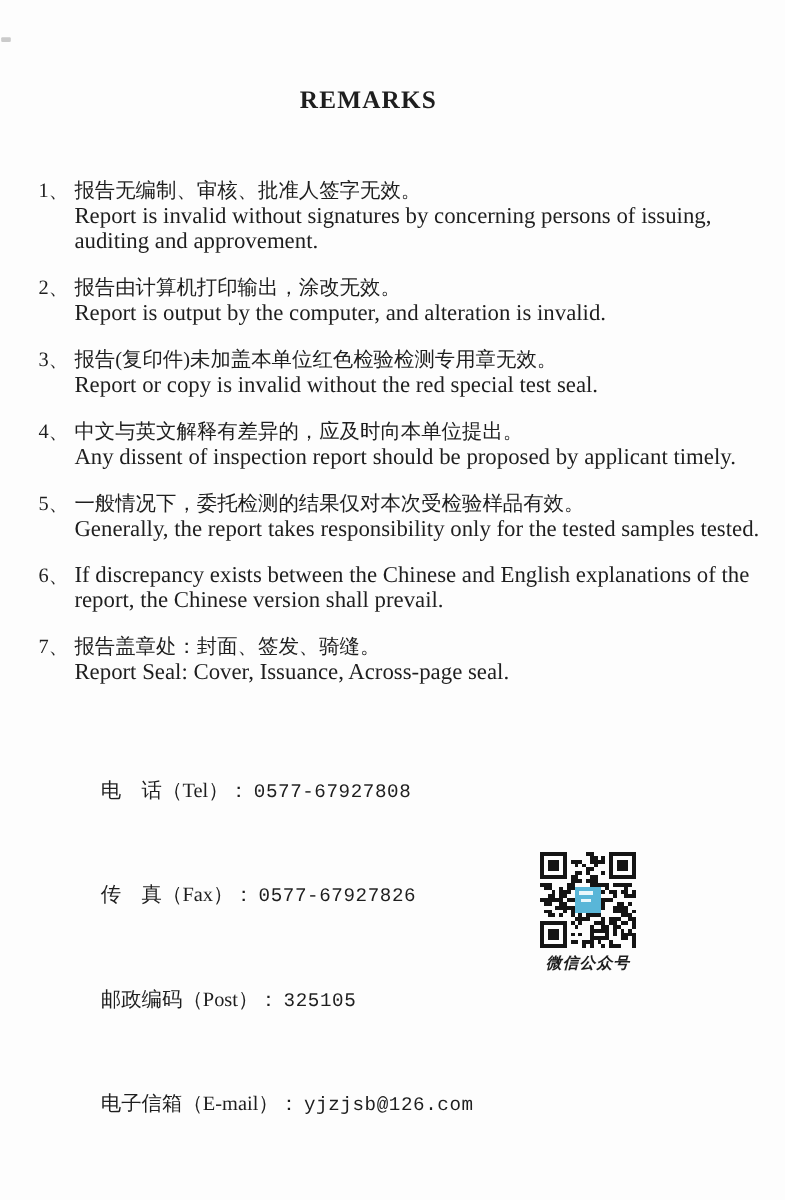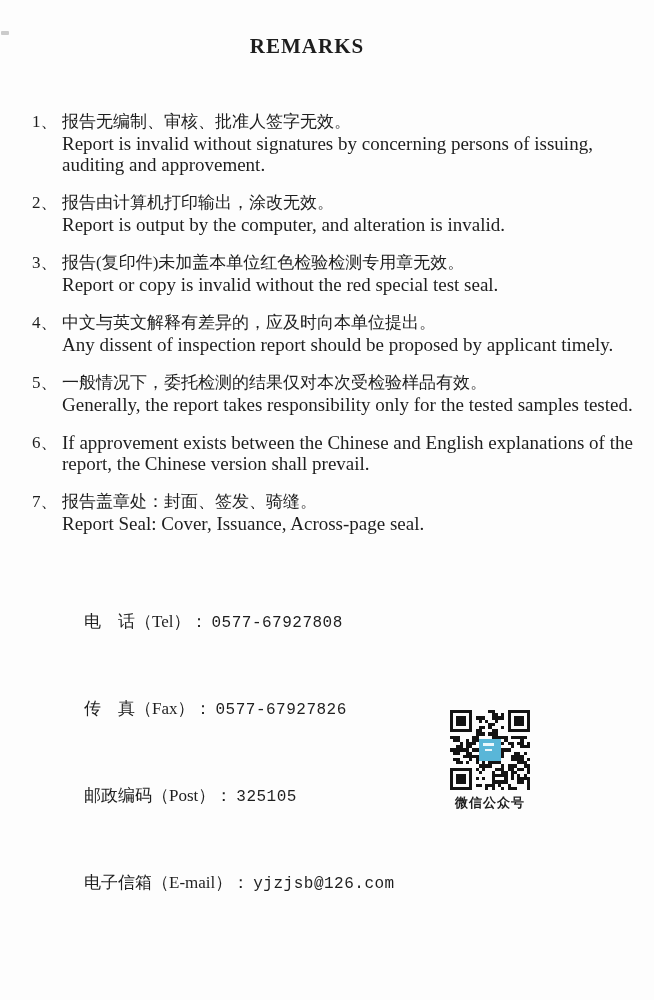--- a/index.html
+++ b/index.html
@@ -19,21 +19,21 @@
     left: 1px;
     top: 31px;
     width: 8px;
     height: 4px;
     background: #b5b5b5;
     opacity: 0.7;
     border-radius: 1px;
   }
   .title {
     width: 614px;
-    padding-top: 35px;
+    padding-top: 72px;
     text-align: center;
     font-size: 21px;
     font-weight: bold;
     line-height: 22px;
     letter-spacing: 1px;
   }
   .remarks {
     margin: 54px 30px 0 32px;
   }
   .remark-item {
@@ -74,20 +74,21 @@
     font-size: 16px;
     margin-left: 4px;
     letter-spacing: 0.5px;
   }
   .qr-wrap {
     position: absolute;
     left: 450px;
     top: 710px;
     width: 80px;
     text-align: center;
+    font-style: italic;
   }
   .qr-wrap svg {
     display: block;
     width: 80px;
     height: 80px;
     shape-rendering: crispEdges;
   }
   .qr-caption {
     margin-top: 4px;
     font-size: 13px;
@@ -144,21 +145,21 @@
       <span class="remark-num">5、</span>
       <div class="remark-body">
         <div class="zh-line">一般情况下，委托检测的结果仅对本次受检验样品有效。</div>
         <div class="en-line">Generally, the report takes responsibility only for the tested samples tested.</div>
       </div>
     </div>
 
     <div class="remark-item">
       <span class="remark-num">6、</span>
       <div class="remark-body">
-        <div class="en-line">If approvement exists between the Chinese and English explanations of the</div>
+        <div class="en-line">If discrepancy exists between the Chinese and English explanations of the</div>
         <div class="en-line">report, the Chinese version shall prevail.</div>
       </div>
     </div>
 
     <div class="remark-item">
       <span class="remark-num">7、</span>
       <div class="remark-body">
         <div class="zh-line">报告盖章处：封面、签发、骑缝。</div>
         <div class="en-line">Report Seal: Cover, Issuance, Across-page seal.</div>
       </div>

